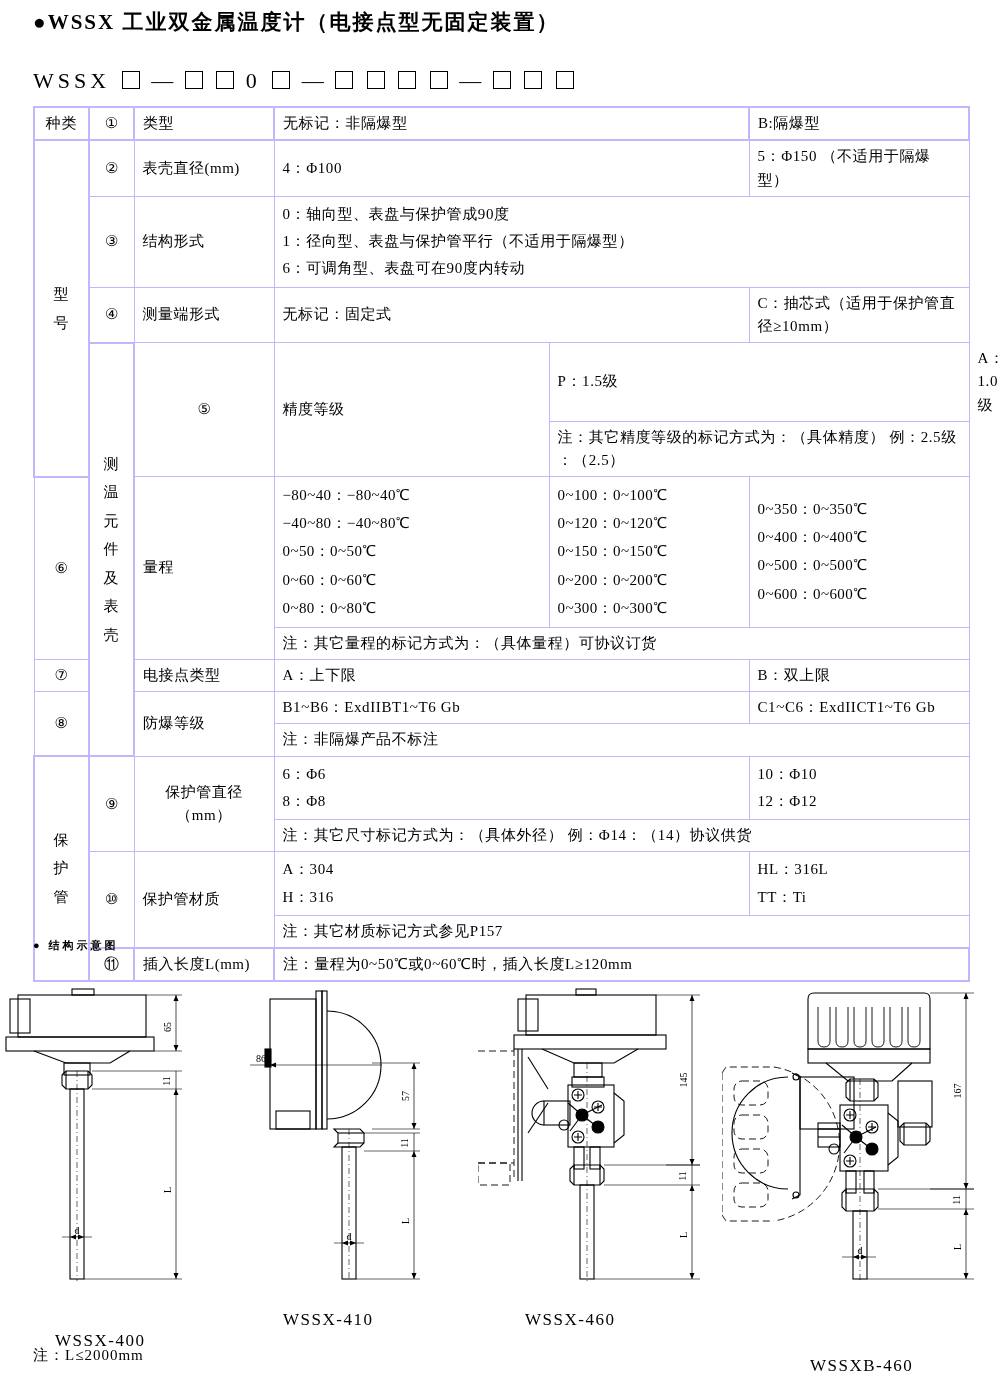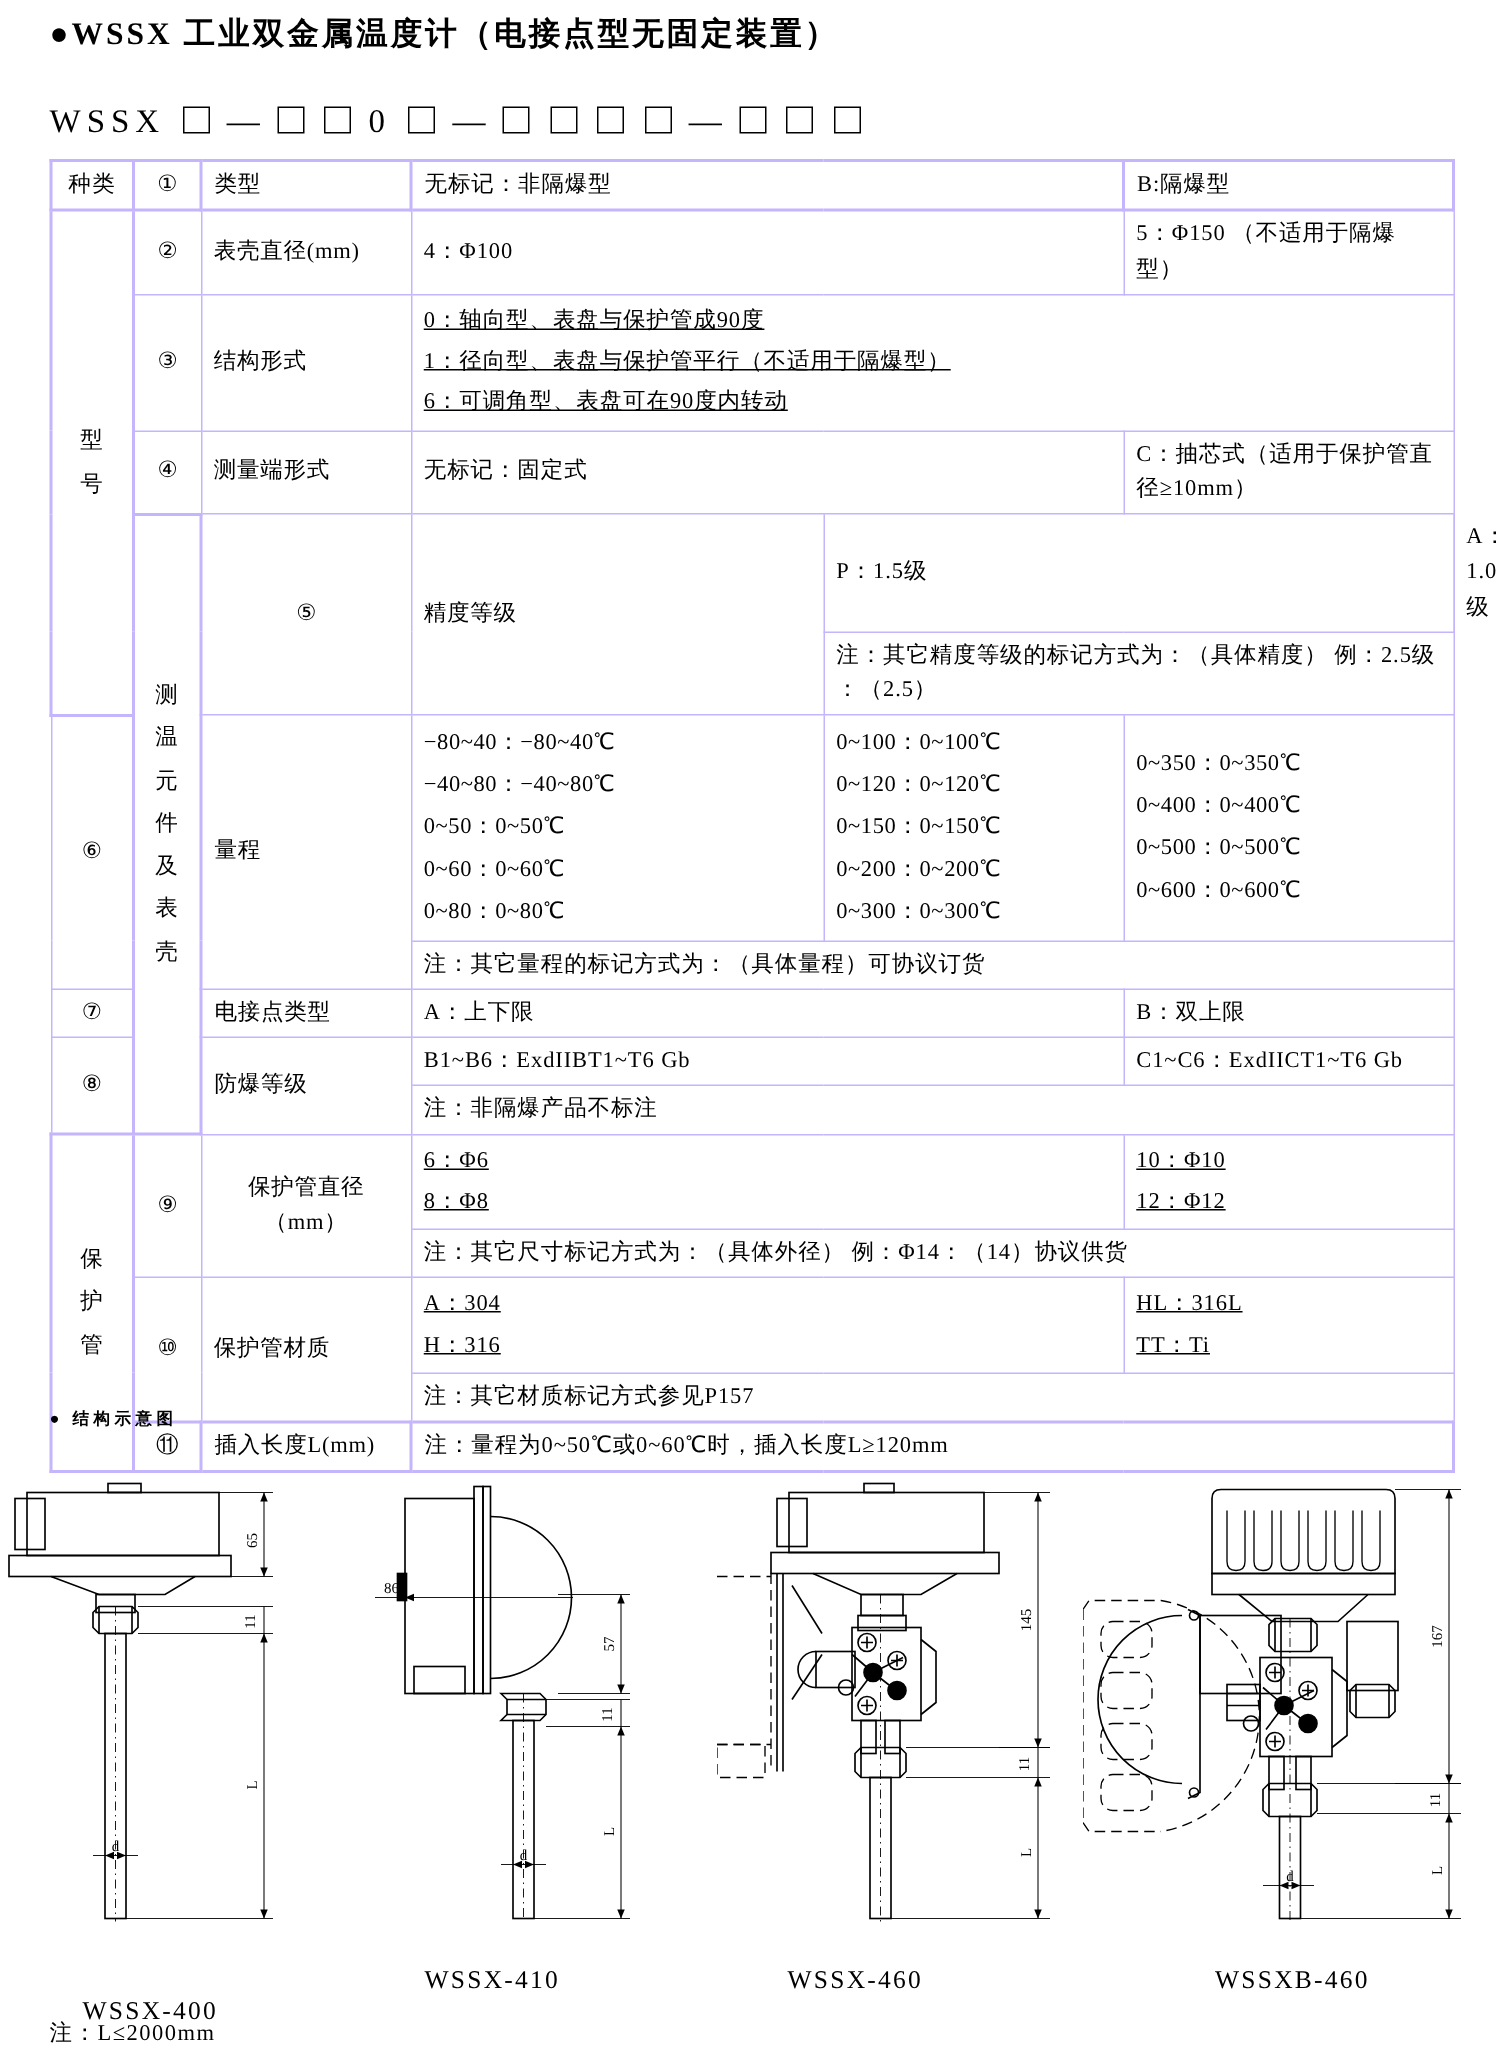--- a/index.html
+++ b/index.html
@@ -63,21 +63,21 @@
   }
   .cat .vstack{
     display:flex;flex-direction:column;align-items:center;justify-content:center;
     line-height:1.9;
   }
   .num{text-align:center;font-size:16px;padding:4px 2px;}
   .nm{font-size:15px;letter-spacing:0.5px;}
   .nm.center{text-align:center;}
   .val{font-size:15px;letter-spacing:0.6px;}
   .note{font-size:15px;letter-spacing:0.6px;}
-  .multi div{padding:2px 0;text-decoration:underline;}
+  .multi div{padding:2px 0;}
   .rng div{padding:2.5px 0;font-size:15px;letter-spacing:0.4px;white-space:nowrap;}
 
   
   .sect2{
     position:absolute;left:33px;top:938px;
     font-size:11px;font-weight:bold;letter-spacing:3px;
   }
 
   
   .drawings{position:absolute;left:0;top:985px;width:1000px;height:330px;}
@@ -561,17 +561,17 @@
         <path d="M131 272 l6 -2.5 v5 z" fill="#000" stroke="none"></path>
         <path d="M145 272 l-6 -2.5 v5 z" fill="#000" stroke="none"></path>
         <text x="138" y="269" font-size="10" font-family="'Liberation Serif',serif" text-anchor="middle" fill="#000" stroke="none">d</text>
       </svg>
     </div>
   </div>
 
   <div class="caption" style="left:55px;top:1310px;margin-top:21px;">WSSX-400</div>
   <div class="caption" style="left:283px;top:1310px;">WSSX-410</div>
   <div class="caption" style="left:525px;top:1310px;">WSSX-460</div>
-  <div class="caption" style="left:810px;top:1310px;">WSSXB-460</div>
+  <div class="caption" style="left:810px;top:1356px;">WSSXB-460</div>
 
   <div class="footnote">注：L≤2000mm</div>
 
 </div>
 
 </body></html>

